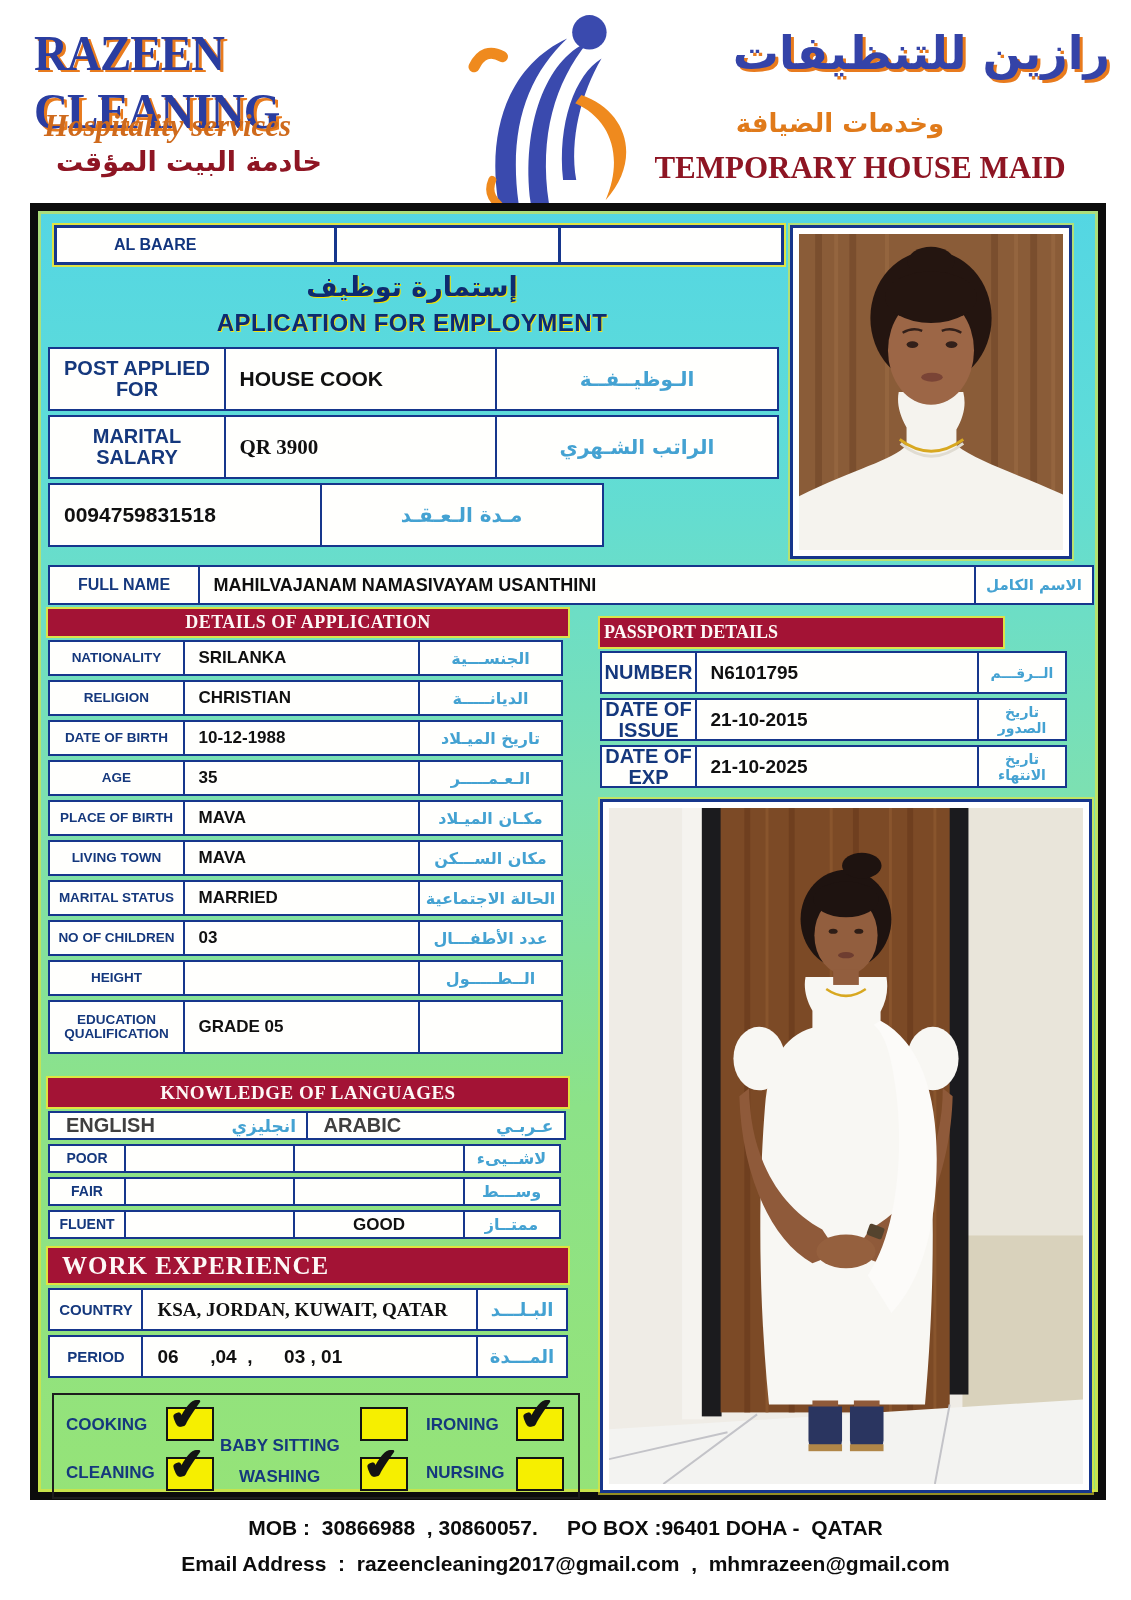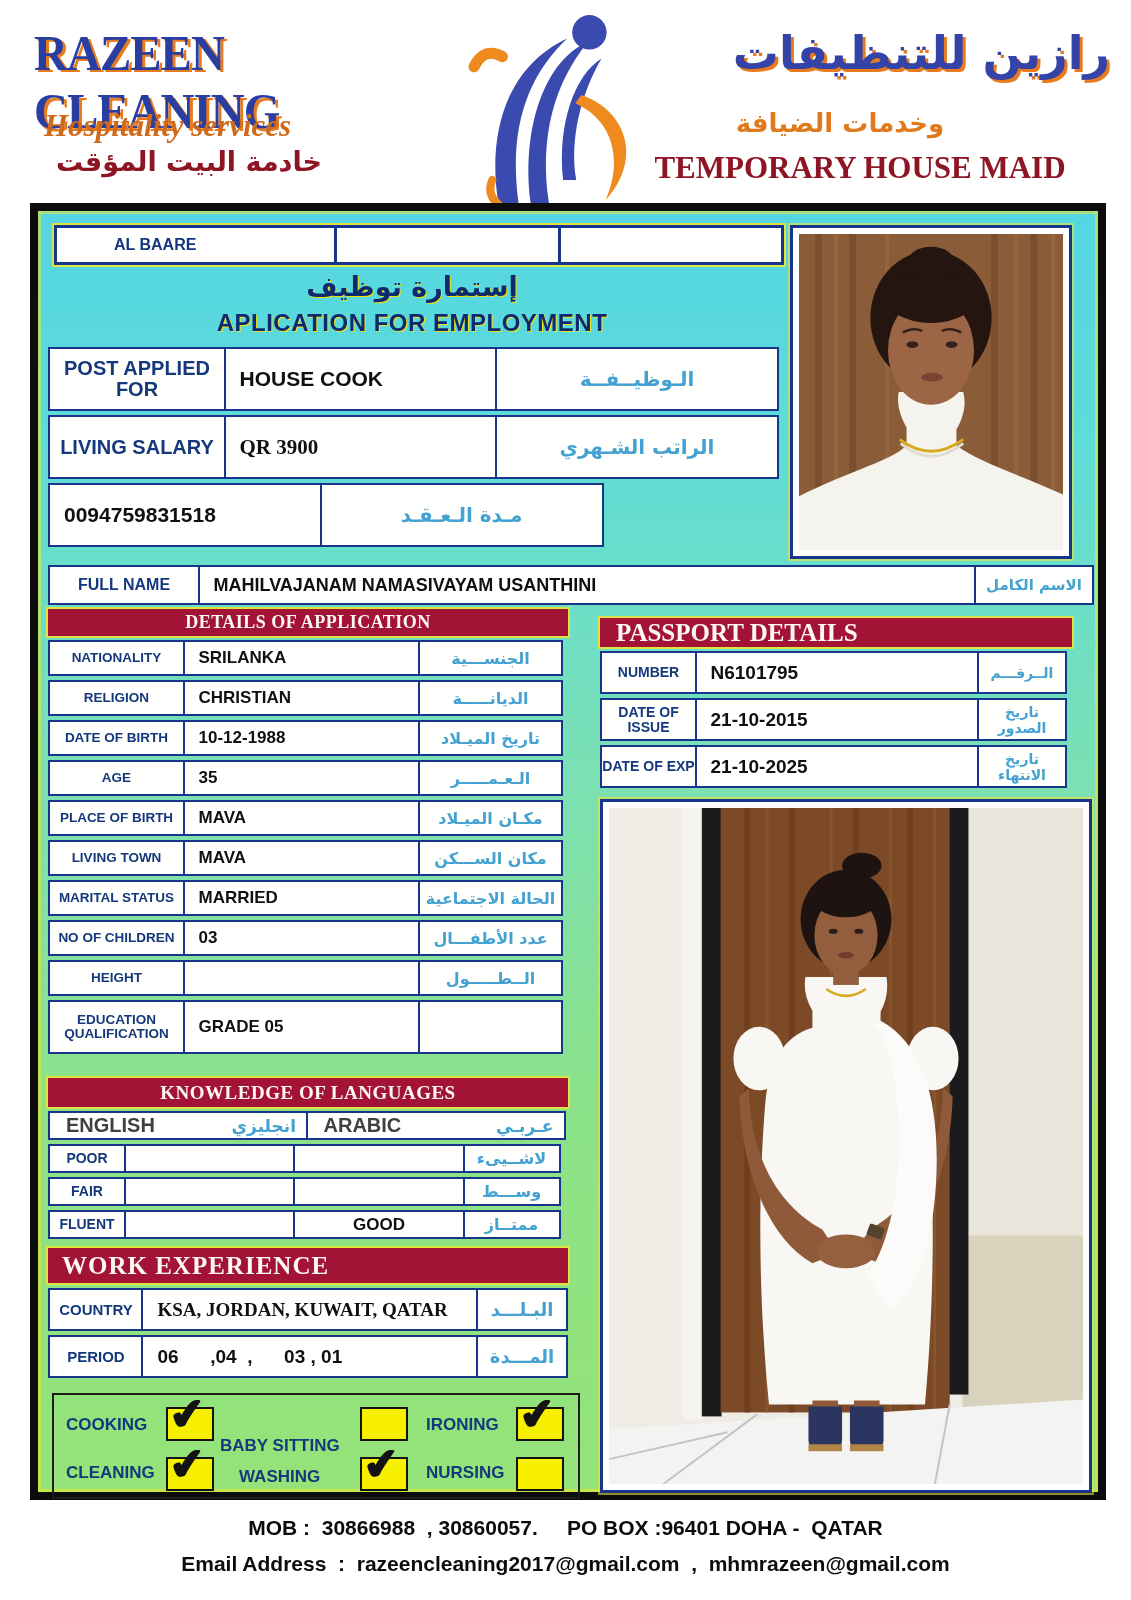--- a/index.html
+++ b/index.html
@@ -63,36 +63,36 @@
   .fullname{left:10px;top:354px;width:1046px;}
   .fullname .cell{height:40px;}
   .fullname .lab{width:152px;font-size:16px;}
   .fullname .val{flex:1;font-size:18px;}
   .fullname .ar{width:120px;font-size:15px;}
 
   .red-bar{background:#a31335;color:#fdf8f6;font-family:"Liberation Serif",serif;
     font-weight:bold;display:flex;align-items:center;
     box-shadow:0 0 0 2px rgba(238,228,50,.85);}
   .details-hdr{left:10px;top:398px;width:520px;height:27px;font-size:18px;justify-content:center;letter-spacing:.5px;}
-  .passport-hdr{left:562px;top:407px;width:472px;height:29px;font-size:25px;padding-left:16px;}
+  .passport-hdr{left:562px;top:407px;width:403px;height:29px;font-size:18px;padding-left:4px;}
   .lang-hdr{left:10px;top:867px;width:520px;height:29px;font-size:19px;justify-content:center;letter-spacing:.5px;}
   .work-hdr{left:10px;top:1037px;width:520px;height:35px;font-size:25px;padding-left:14px;letter-spacing:1px;}
 
   
   .dettbl{left:10px;top:429px;width:520px;}
   .dettbl .cell{height:36px;}
   .dettbl .lab{width:137px;font-size:13.5px;}
   .dettbl .val{width:238px;font-size:17px;}
   .dettbl .ar{width:145px;font-size:16px;}
   .dettbl .row.tall .cell{height:54px;}
 
   
   .pastbl{left:562px;top:440px;width:472px;}
   .pastbl .cell{height:43px;}
-  .pastbl .lab{width:97px;font-size:14px;}
+  .pastbl .lab{width:97px;font-size:20px;}
   .pastbl .val{width:285px;font-size:19px;}
   .pastbl .ar{width:90px;font-size:14px;}
 
   
   .lngtbl{left:10px;top:900px;width:520px;}
   .lngtbl .hcell{height:36px;}
   .lngtbl .cell{height:29px;}
   .lngtbl .hcell{width:260px;justify-content:space-between;padding:0 10px 0 16px;}
   .lngtbl .hname{color:#404040;font-weight:bold;font-size:20px;}
   .lngtbl .har{color:#44a2d2;font-family:"DejaVu Sans",sans-serif;font-weight:bold;font-size:17px;direction:rtl;}
@@ -187,21 +187,21 @@
   <div class="abs title-ar">إستمارة توظيف</div>
   <div class="abs title-en">APLICATION FOR EMPLOYMENT</div>
 
   <div class="abs toptbl">
     <div class="row">
       <div class="cell lab">POST APPLIED FOR</div>
       <div class="cell val">HOUSE COOK</div>
       <div class="cell ar">الـوظيــفــة</div>
     </div>
     <div class="row">
-      <div class="cell lab">LIVING SALARY</div>
+      <div class="cell lab">MARITAL SALARY</div>
       <div class="cell val serif">QR 3900</div>
       <div class="cell ar">الراتب الشـهري</div>
     </div>
     <div class="row">
       <div class="cell val">0094759831518</div>
       <div class="cell ar">مـدة الـعـقـد</div>
     </div>
   </div>
 
   <div class="abs fullname">

